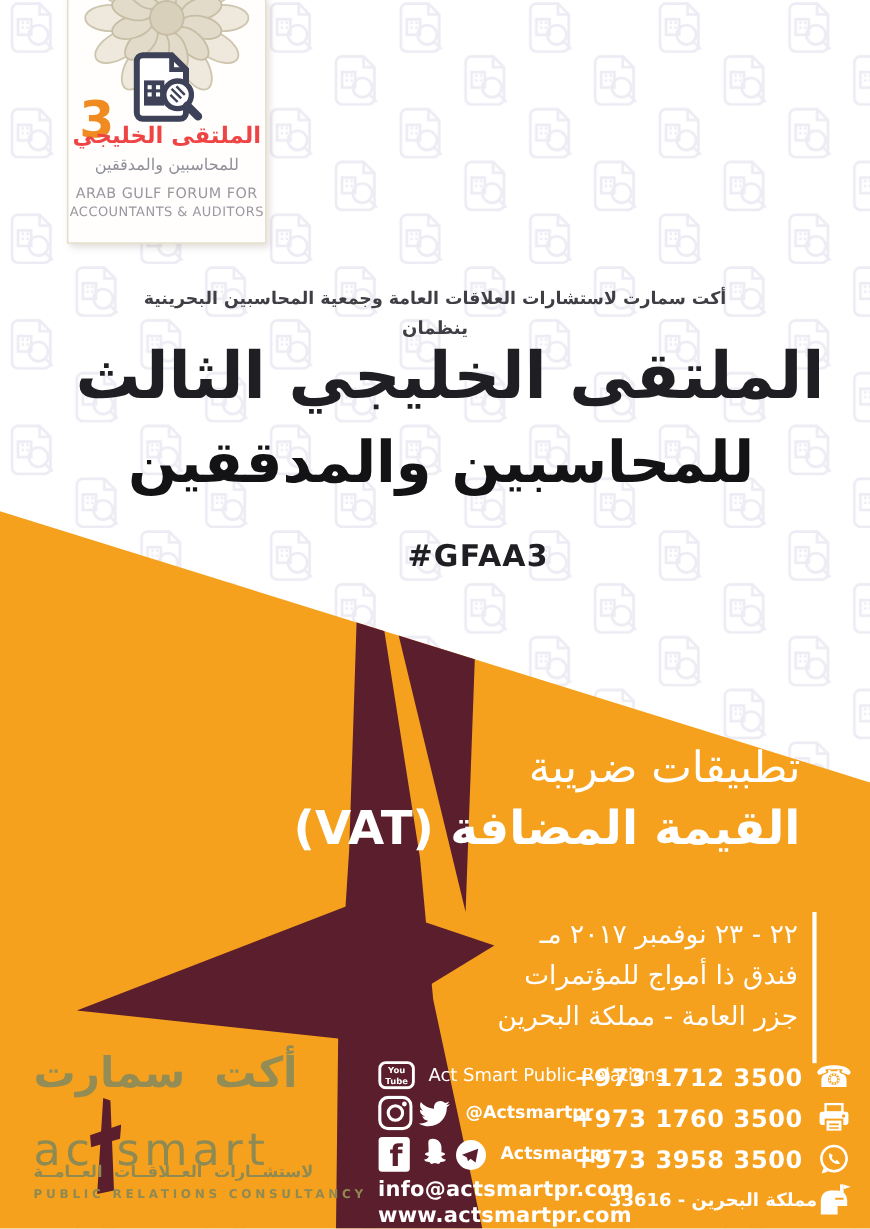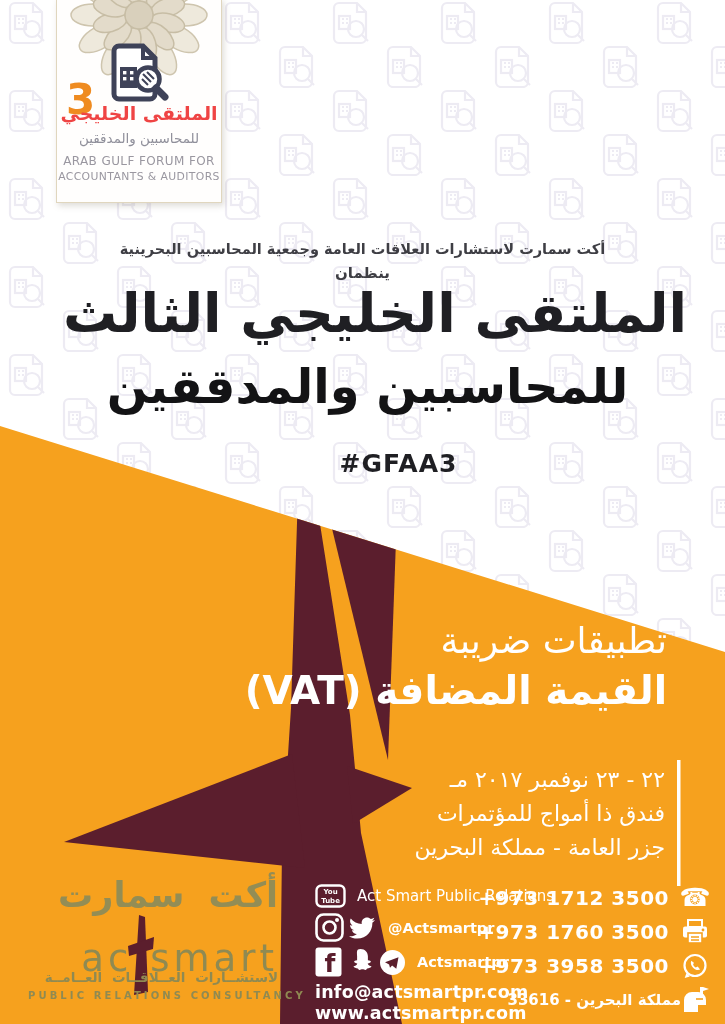--- a/index.html
+++ b/index.html
@@ -28,21 +28,21 @@
   .main-subtitle{top:358px;font-size:48px;font-weight:bold;color:#131315;padding-left:10px;}
   .hashtag{top:449px;font-size:25px;font-weight:bold;color:#1f1f23;letter-spacing:1px;padding-left:72px;}
 
   
   .topic{right:58px;top:620px;text-align:right;color:#ffffff;}
   .topic .t1{font-size:36px;}
   .topic .t2{font-size:39px;font-weight:bold;margin-top:7px;}
   .event{right:60px;top:763px;text-align:right;color:#ffffff;font-size:22px;line-height:34px;}
 
   
-  .aslogo{left:28px;top:876px;width:250px;text-align:right;color:#8f8a52;}
+  .aslogo{left:28px;top:876px;width:250px;text-align:left;color:#8f8a52;}
   .aslogo .ar{font-size:35px;font-weight:bold;color:#938d55;word-spacing:12px;line-height:1.1;}
   .aslogo .latin{font-size:37px;letter-spacing:4px;color:#8f8a52;height:52px;line-height:52px;white-space:nowrap;}
   .aslogo .latin svg{vertical-align:-24px;margin:0 -4px;}
   .aslogo .tgar{font-size:13.5px;font-weight:bold;word-spacing:5px;margin-top:2px;}
   .aslogo .tgen{font-size:10px;font-weight:bold;letter-spacing:3.1px;margin-top:5px;white-space:nowrap;}
 
   
   .social{left:315px;top:884px;color:#fff;}
   .srow{display:flex;align-items:center;margin-bottom:5px;}
   .srow .lbl1{font-size:15px;margin-left:8px;font-weight:normal;}

